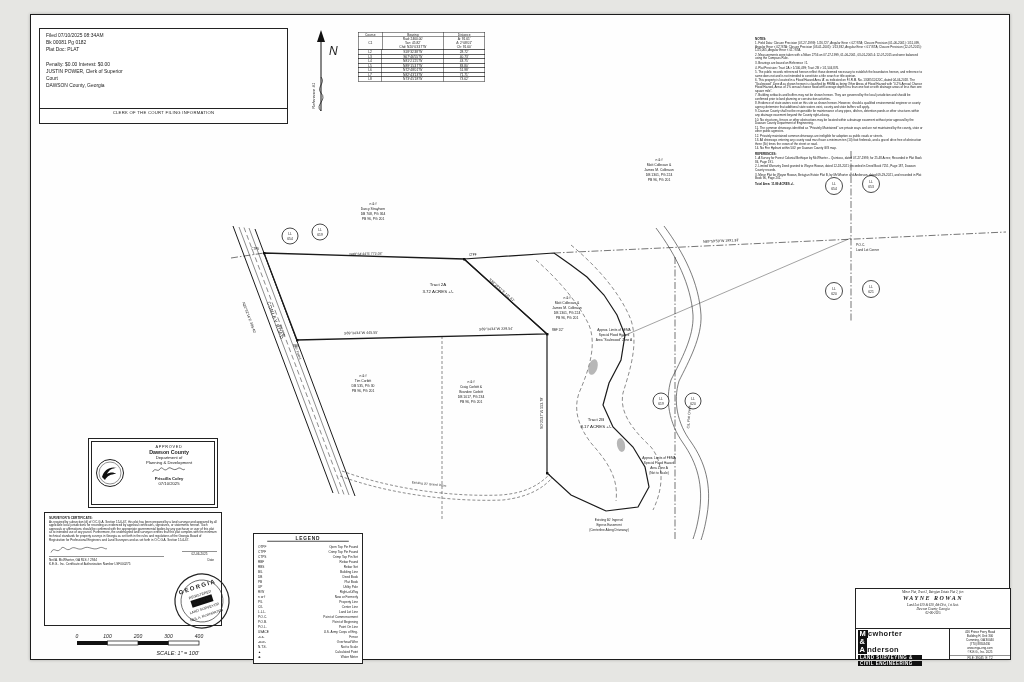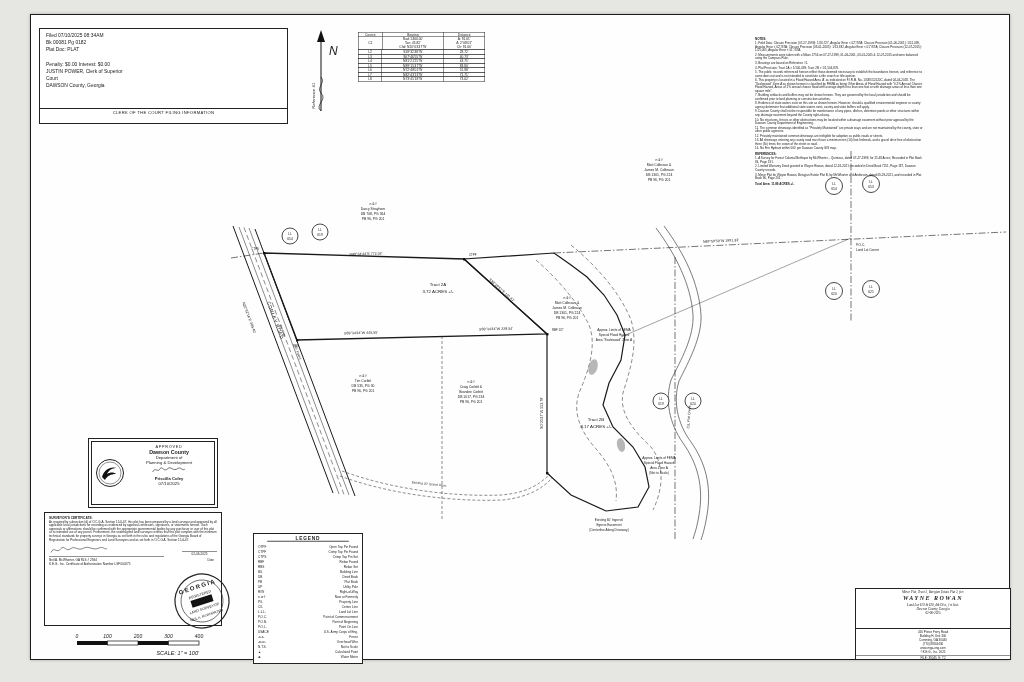--- a/index.html
+++ b/index.html
@@ -606,20 +606,27 @@
     <div class="tb-top clip">
       <div class="sc5">
         <div class="tb-for">Minor Plat, Tract 2, Betsyjan Estate Plat 2, for:</div>
         <div class="tb-name">WAYNE ROWAN</div>
         <div class="tb-sub">Land Lot 619 &amp; 620, 4th Dist., 1st Sect.</div>
         <div class="tb-sub">Dawson County, Georgia</div>
         <div class="tb-sub">02-06-2025</div>
       </div>
     </div>
     <div class="tb-bot">
+      <div class="tb-logo">
+        <div class="lg-line"><span class="lg-sq">M</span><span>cwhorter</span></div>
+        <div class="lg-line"><span class="lg-sq">&amp;</span></div>
+        <div class="lg-line"><span class="lg-sq">A</span><span>nderson</span></div>
+        <div class="lg-bar">LAND SURVEYING &amp;</div>
+        <div class="lg-bar">CIVIL ENGINEERING</div>
+      </div>
       <div class="tb-addr clip">
         <div class="sc5">
           <div>416 Prince Ferry Road</div>
           <div>Building H, Unit 300</div>
           <div>Cumming, GA 30040</div>
           <div>(770) 888-8430</div>
           <div>www.mga-eng.com</div>
           <div>©K.E.G., Inc. 2025</div>
           <div class="file">FILE:  39045_E_T2</div>
         </div>

